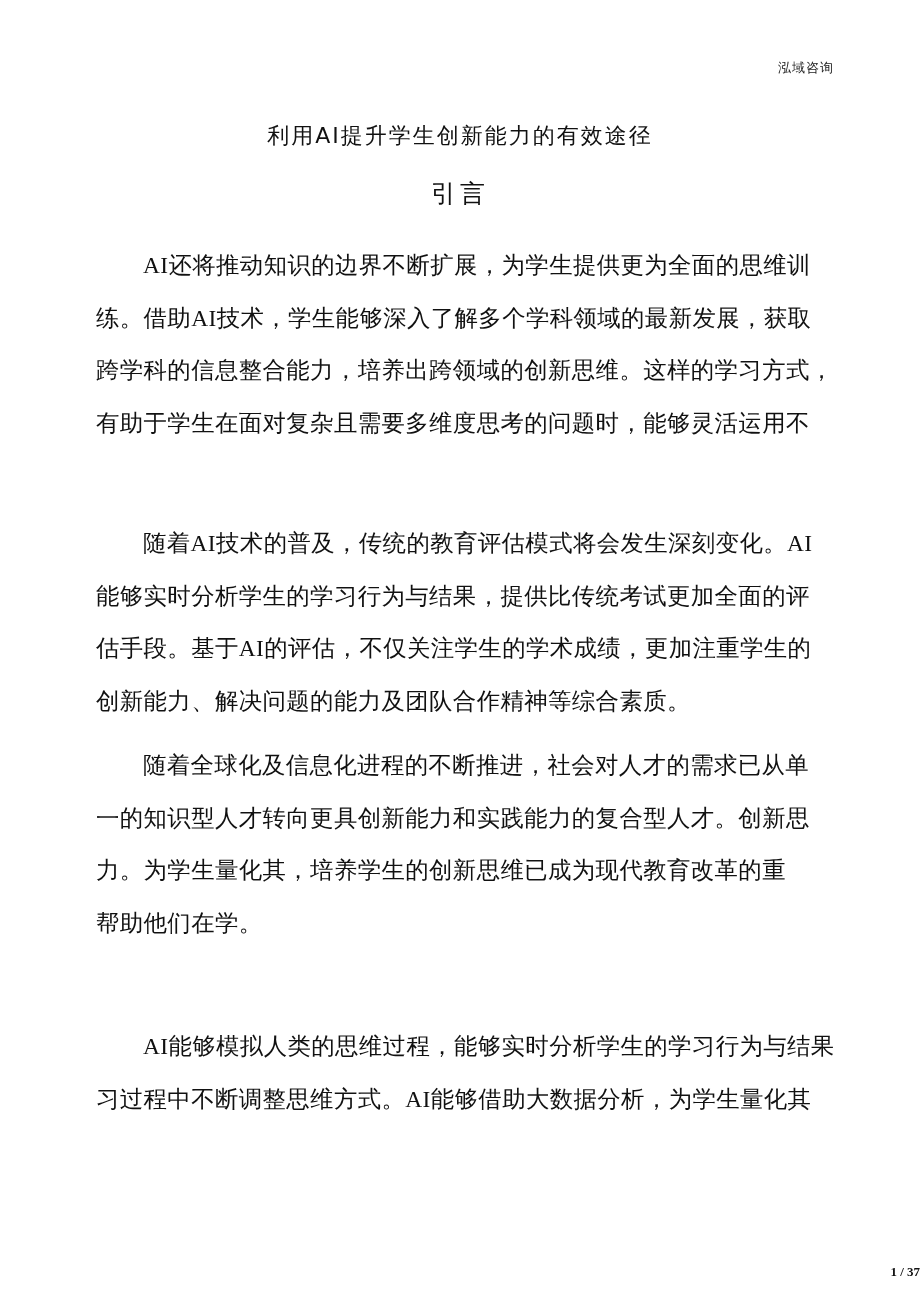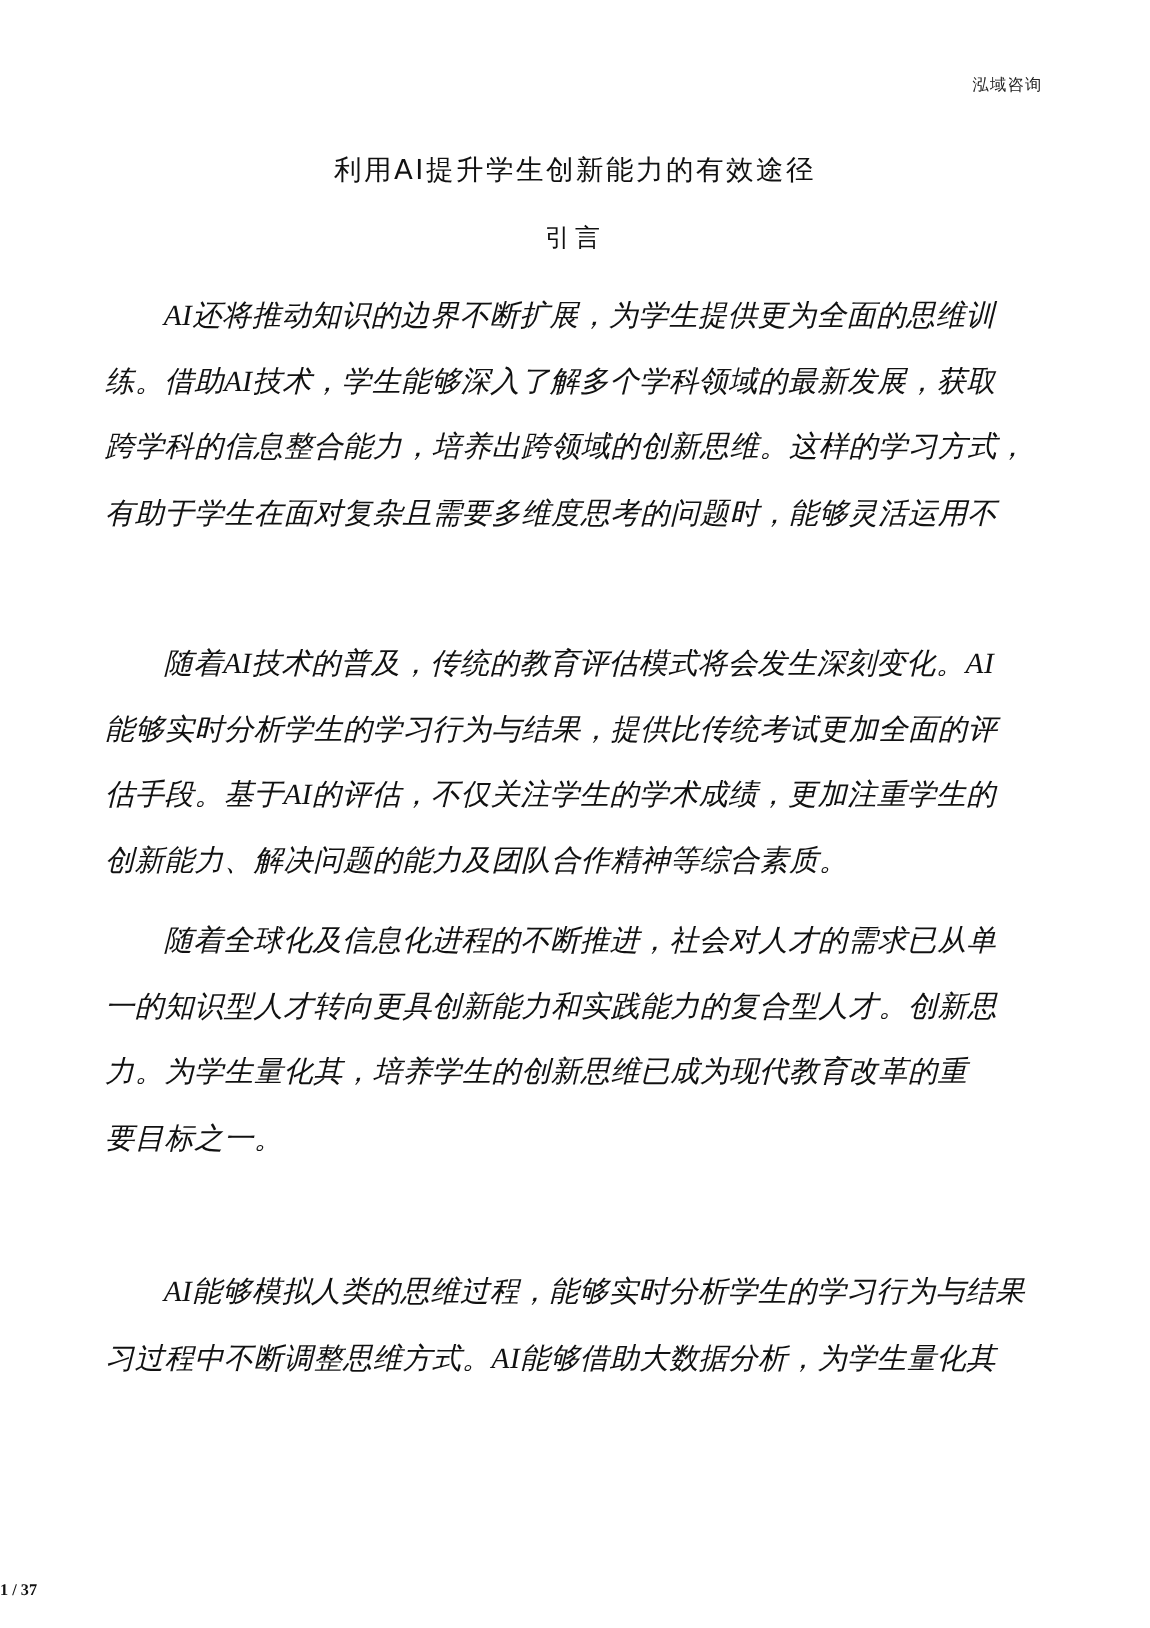--- a/index.html
+++ b/index.html
@@ -34,53 +34,52 @@
       letter-spacing: 2px;
       color: #111111;
     }
     .section-title {
       position: absolute;
       top: 177px;
       left: 0;
       width: 920px;
       text-align: center;
       font-family: "DejaVu Sans", sans-serif;
-      font-size: 20px;
+      font-size: 25px;
       letter-spacing: 4px;
       color: #111111;
     }
     .body-text {
       position: absolute;
       left: 84px;
       width: 760px;
       font-family: "Liberation Serif", "DejaVu Serif", serif;
       font-size: 23.4px;
       color: #111111;
     }
     .para {
-      margin: 0;
+      margin: 12px;
       padding: 0;
-      font-style: italic;
     }
     .line {
       display: block;
       height: 52.5px;
       line-height: 52.5px;
       white-space: nowrap;
       letter-spacing: 0.4px;
     }
     .line.first {
       text-indent: 47px;
     }
     .page-number {
       position: absolute;
       top: 1264px;
       left: 0;
       width: 920px;
-      text-align: left;
+      text-align: right;
       font-family: "Liberation Serif", serif;
       font-size: 13px;
       font-weight: bold;
       color: #111111;
     }
   </style>
 </head>
 <body>
 
 <div class="header-brand">泓域咨询</div>
@@ -105,21 +104,21 @@
     <span class="line">估手段。基于AI的评估，不仅关注学生的学术成绩，更加注重学生的</span>
     <span class="line">创新能力、解决问题的能力及团队合作精神等综合素质。</span>
   </p>
 </div>
 
 <div class="body-text" style="top:727px;">
   <p class="para">
     <span class="line first">随着全球化及信息化进程的不断推进，社会对人才的需求已从单</span>
     <span class="line">一的知识型人才转向更具创新能力和实践能力的复合型人才。创新思</span>
     <span class="line">力。为学生量化其，培养学生的创新思维已成为现代教育改革的重</span>
-    <span class="line">要目标之一。</span>
+    <span class="line">帮助他们在学。</span>
   </p>
 </div>
 
 <div class="body-text" style="top:1008px;">
   <p class="para">
     <span class="line first">AI能够模拟人类的思维过程，能够实时分析学生的学习行为与结果</span>
     <span class="line">习过程中不断调整思维方式。AI能够借助大数据分析，为学生量化其</span>
   </p>
 </div>
 

